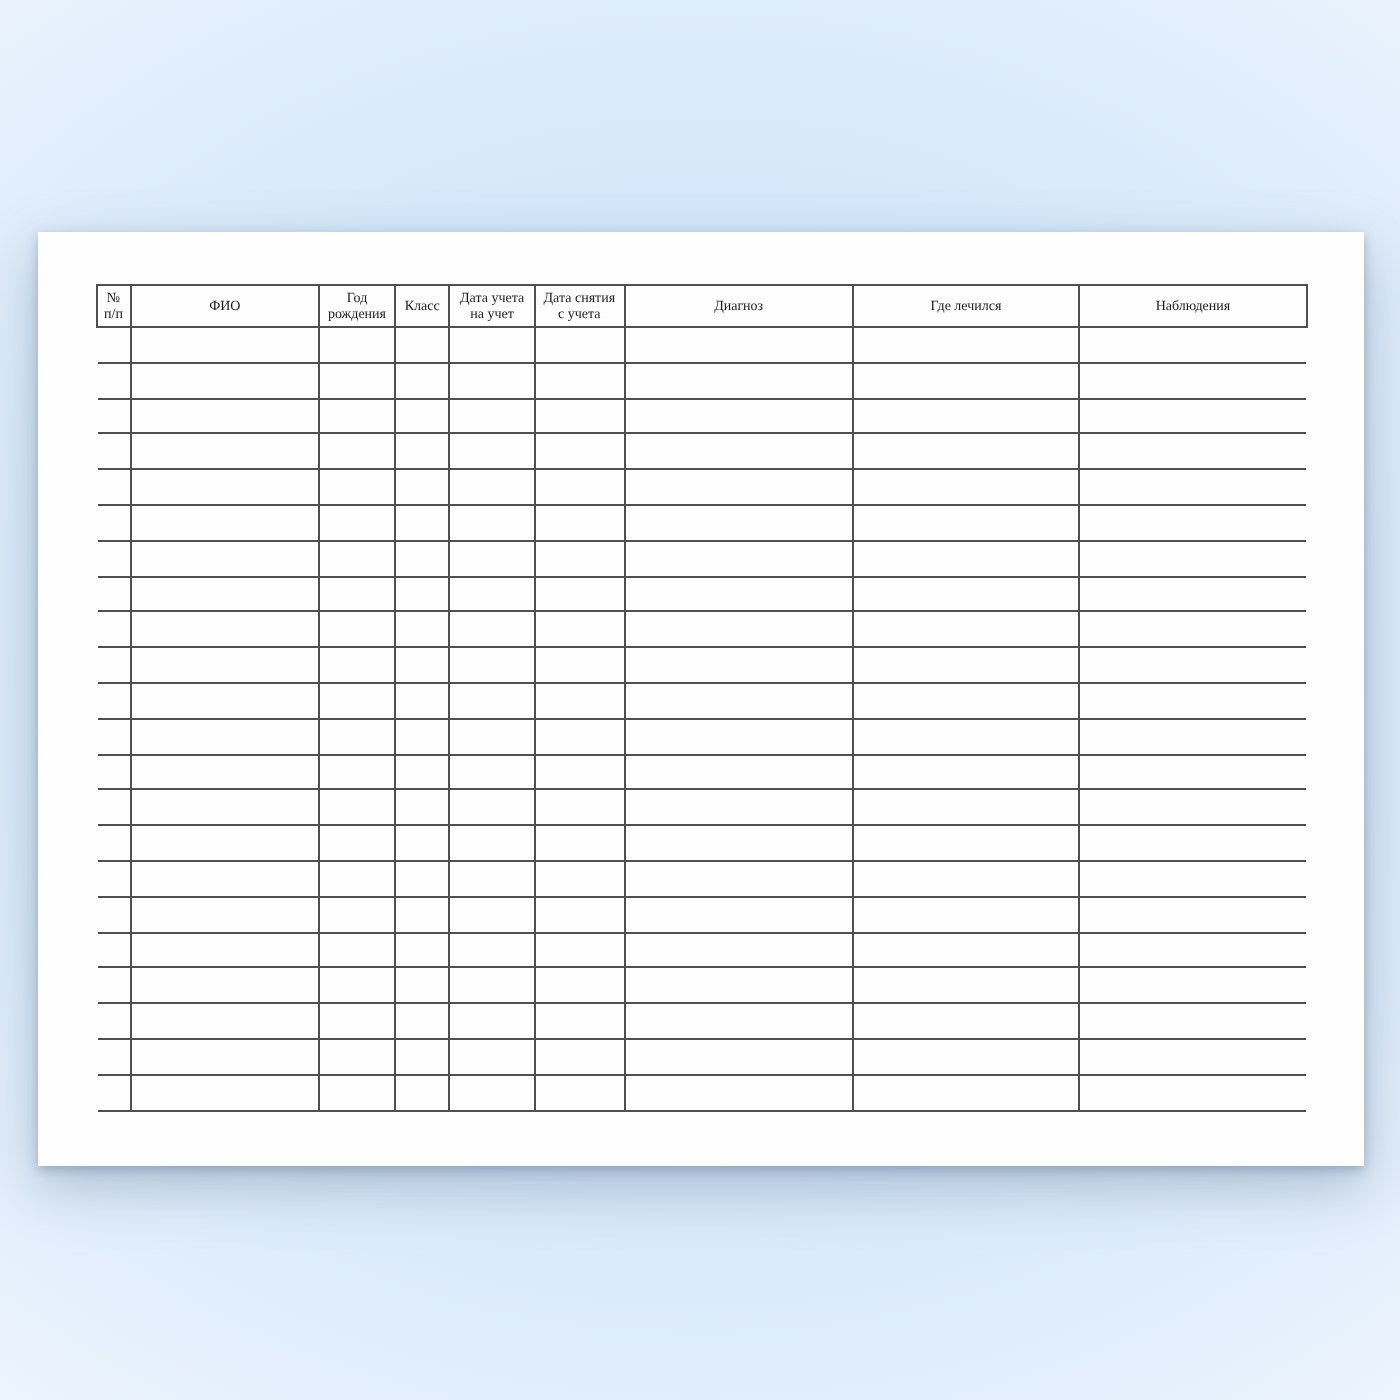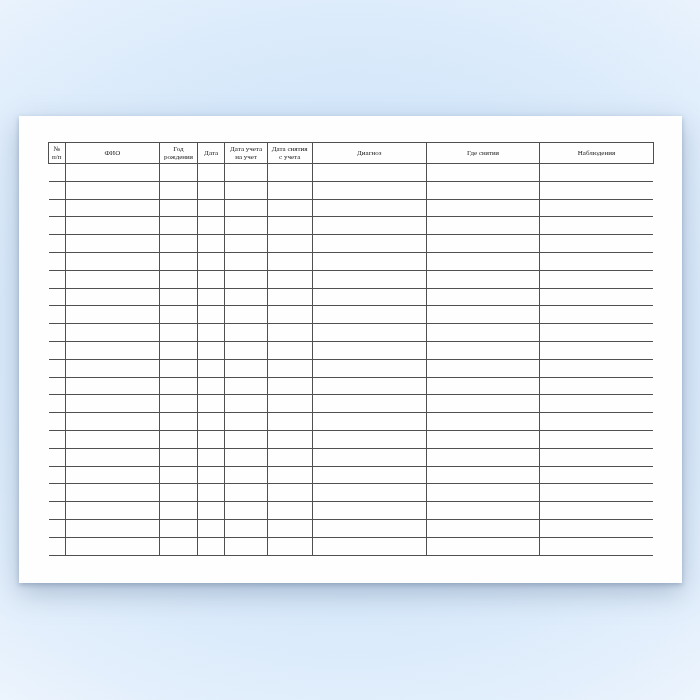--- a/index.html
+++ b/index.html
@@ -73,27 +73,27 @@
         <col style="width: 113px;">
         <col style="width: 114px;">
       </colgroup>
     <thead>
       <tr>
         <th>№
 п/п</th>
         <th>ФИО</th>
         <th>Год
 рождения</th>
-        <th>Дата</th>
+        <th>Класс</th>
         <th>Дата учета
 на учет</th>
         <th>Дата снятия
 с учета</th>
         <th>Диагноз</th>
-        <th>Где снятия</th>
+        <th>Где лечился</th>
         <th>Наблюдения</th>
       </tr>
     </thead>
     <tbody>
         <tr>
           <td></td>
           <td></td>
           <td></td>
           <td></td>
           <td></td>

